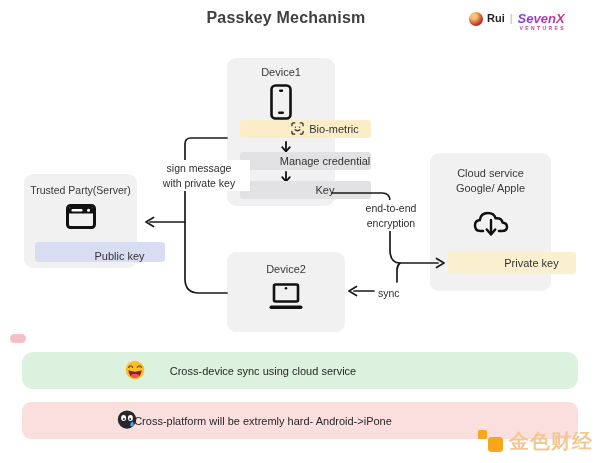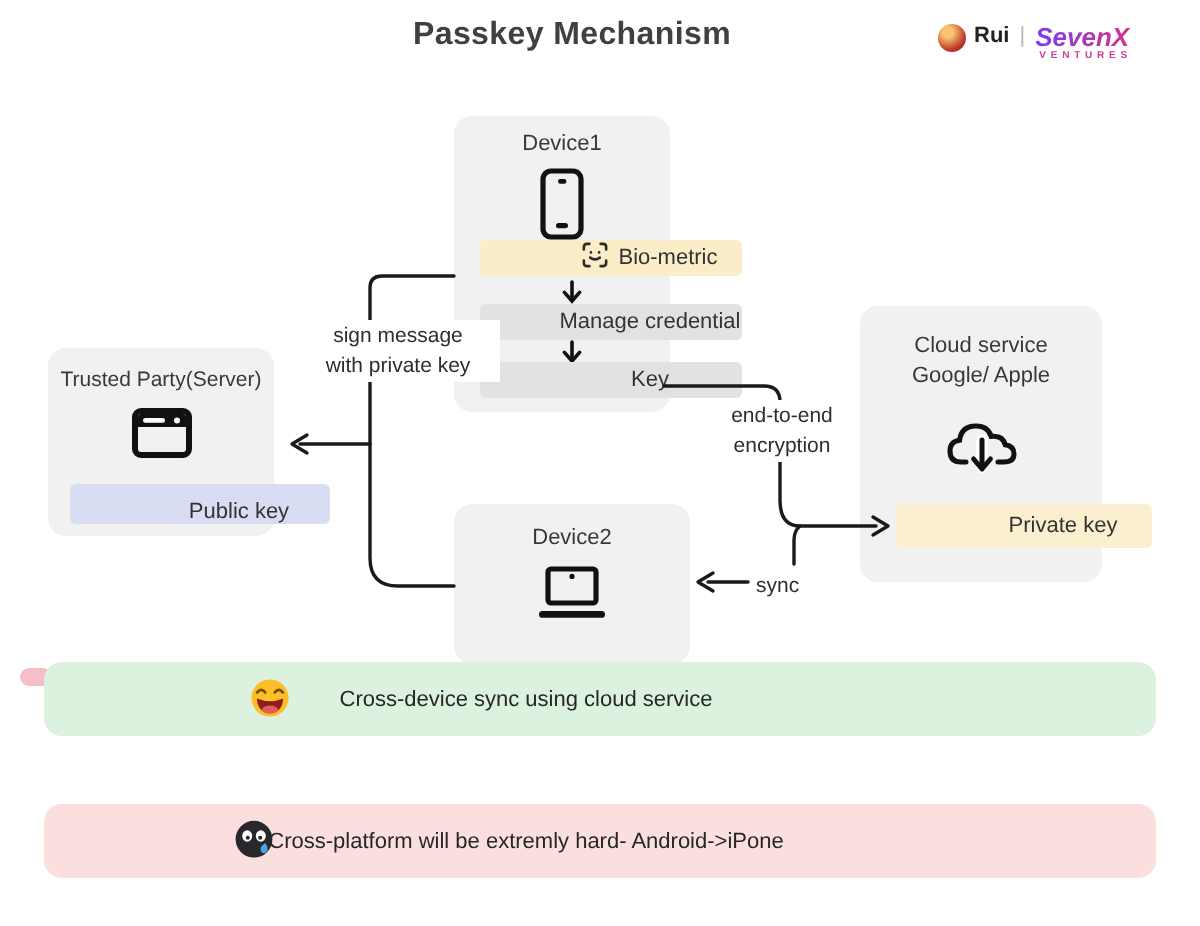--- a/index.html
+++ b/index.html
@@ -173,21 +173,21 @@
     <div>with private key</div>
   </div>
   <div class="conn-label" style="left:356px; top:200px; width:66px;">
     <div>end-to-end</div>
     <div>encryption</div>
   </div>
   <div class="conn-label" style="left:376px; top:285px;">sync</div>
 
   <div class="fragment"></div>
 
-  <div class="banner banner-green" style="top:331px;">
+  <div class="banner banner-green" style="top:352px;border-radius:11px;">
     <span class="banner-emoji" style="left:103px;">
       <svg width="20" height="20" viewBox="0 0 20 20">
         <circle cx="10" cy="10" r="9.3" fill="#fcbf29"></circle>
         <path d="M3.6 7.2 Q5.6 4.6 7.6 7.2" fill="none" stroke="#7a4f01" stroke-width="1.4" stroke-linecap="round"></path>
         <path d="M12.4 7.2 Q14.4 4.6 16.4 7.2" fill="none" stroke="#7a4f01" stroke-width="1.4" stroke-linecap="round"></path>
         <path d="M3.4 10.3 Q10 13 16.6 10.3 Q16 17.6 10 17.6 Q4 17.6 3.4 10.3 Z" fill="#8c1d18"></path>
         <ellipse cx="10" cy="15.8" rx="4" ry="2.1" fill="#e25b5b"></ellipse>
       </svg>
     </span>
     <span class="banner-text">Cross-device sync using cloud service</span>
@@ -200,14 +200,23 @@
         <ellipse cx="6.6" cy="8" rx="2.5" ry="2.9" fill="#fff"></ellipse>
         <ellipse cx="13.4" cy="8" rx="2.5" ry="2.9" fill="#fff"></ellipse>
         <circle cx="6.9" cy="8.9" r="1" fill="#27272c"></circle>
         <circle cx="13.1" cy="8.9" r="1" fill="#27272c"></circle>
         <path d="M15.6 11.5 C17.6 14 17 16.6 15 16.6 C13.3 16.6 12.8 14.6 13.8 13 Z" fill="#4aa3e8"></path>
       </svg>
     </span>
     <span class="banner-text">Cross-platform will be extremly hard- Android-&gt;iPone</span>
   </div>
 
+  <div class="watermark">
+    <span>
+      <svg width="27" height="27" viewBox="0 0 27 27">
+        <rect x="1" y="4" width="9" height="9" rx="1.5" fill="#f9a61a"></rect>
+        <rect x="11" y="11" width="15" height="15" rx="3.5" fill="#f9a61a"></rect>
+      </svg>
+    </span>
+    <span class="watermark-text">金色财经</span>
+  </div>
 
 </div>
 
 </body></html>

